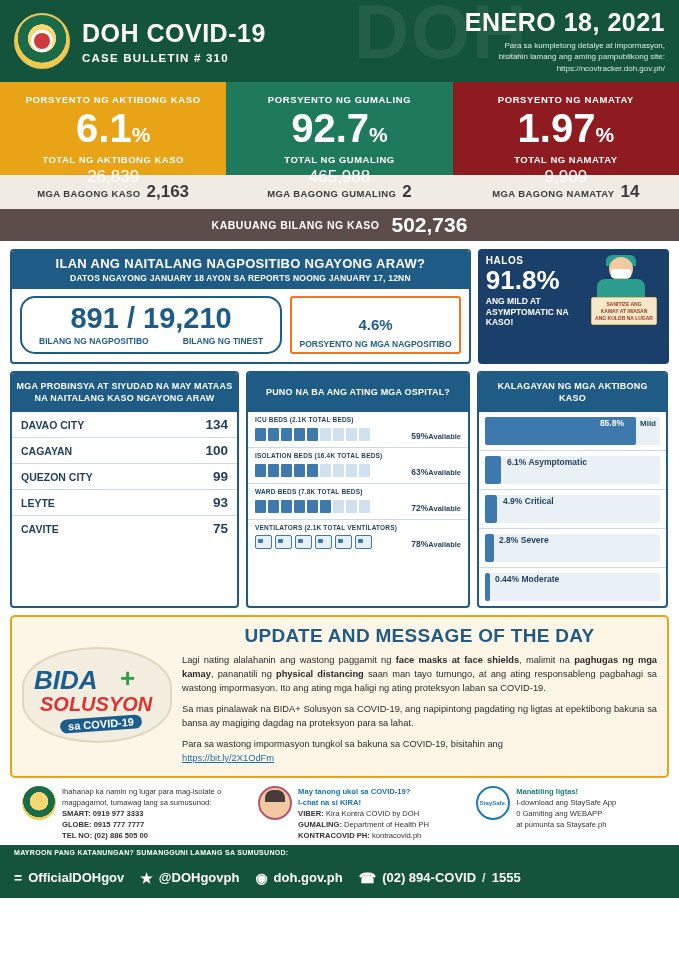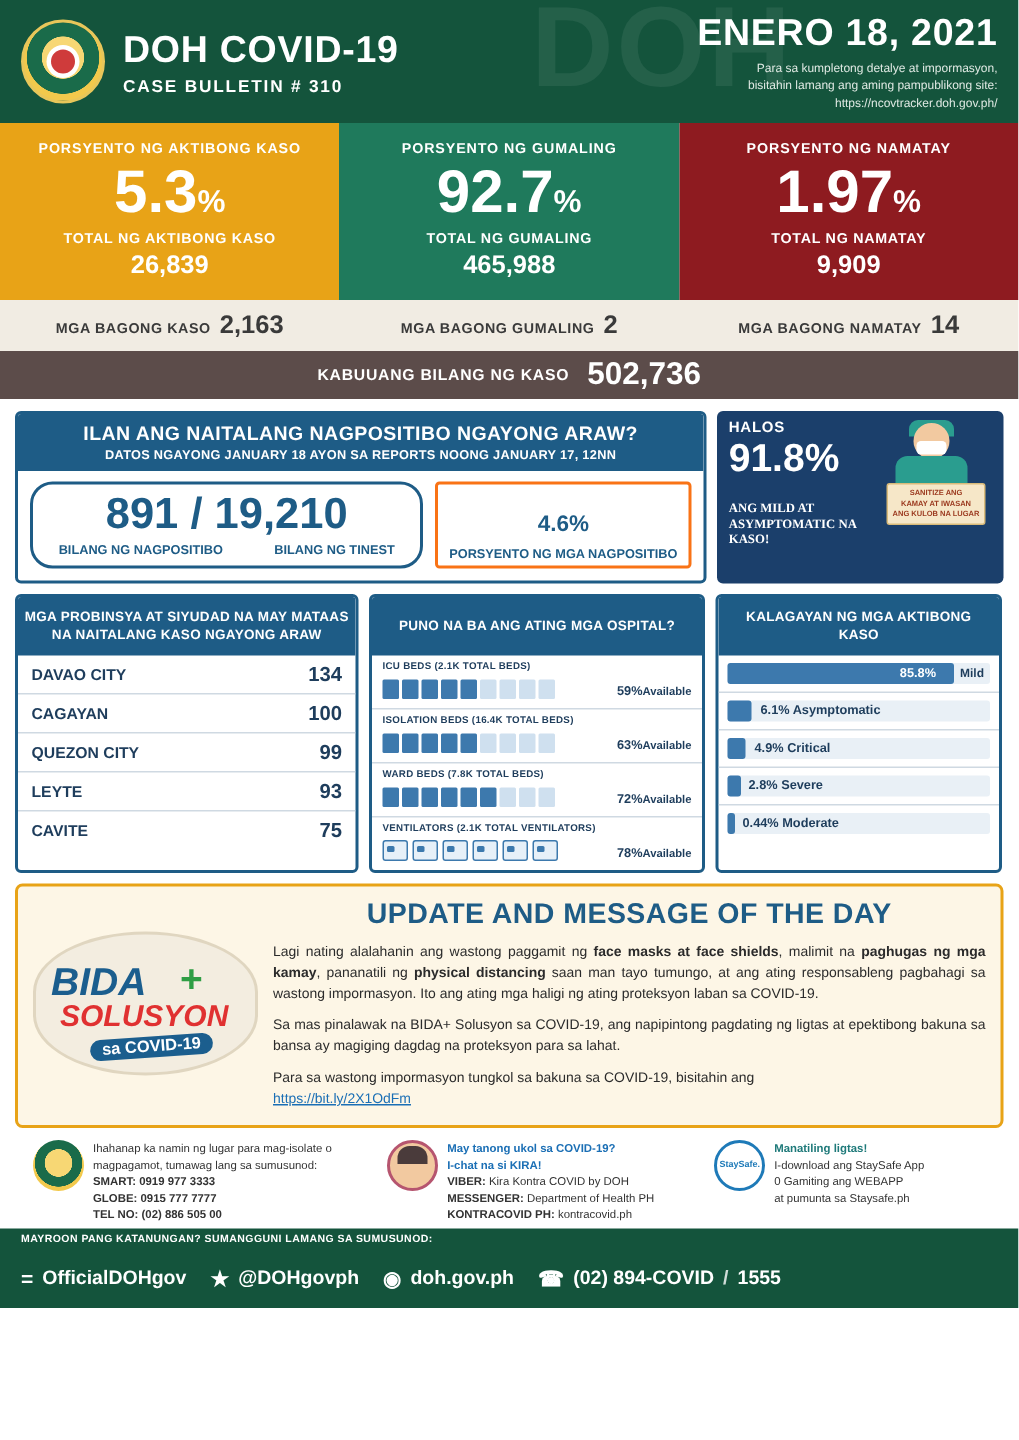--- a/index.html
+++ b/index.html
@@ -41,30 +41,30 @@
     background: #cf3b3b; box-shadow: 0 0 0 3px #fff;
   }
   .header-text { margin-left: 12px; color: #fff; }
   .header-text .t1 { font-size: 25px; font-weight: bold; letter-spacing: 0.5px; }
   .header-text .t2 { font-size: 11.5px; font-weight: bold; letter-spacing: 1.2px; margin-top: 4px; }
   .header-right { margin-left: auto; text-align: right; color: #fff; position: relative; z-index: 2; }
   .header-right .date { font-size: 25px; font-weight: bold; letter-spacing: 0.5px; }
   .header-right .sub { font-size: 8px; line-height: 1.45; margin-top: 3px; color: #dfe9e3; }
 
   
-  .stats { display: flex; height: 118px; border-radius: 30px; }
+  .stats { display: flex; height: 93px; border-radius: 30px; }
   .stat { flex: 1; color: #fff; text-align: center; padding-top: 12px; position: relative; }
   .stat.active { background: #e8a317; }
   .stat.recovered { background: #1f7a5c; }
   .stat.deaths { background: #8e1b20; }
   .stat .lbl { font-size: 9.5px; font-weight: bold; letter-spacing: 0.6px; }
   .stat .big { font-size: 40px; font-weight: bold; line-height: 1.05; margin-top: 2px; }
   .stat .big .pct { font-size: 21px; font-weight: bold; }
   .stat .lbl2 { font-size: 9.5px; font-weight: bold; letter-spacing: 0.5px; margin-top: 5px; }
-  .stat .num { font-size: 17px; font-weight: bold; margin-top: 2px; }
+  .stat .num { font-size: 17px; font-weight: normal; margin-top: 2px; }
 
   .newrow { display: flex; height: 34px; background: #f1ece3; align-items: center; }
   .newcell { flex: 1; text-align: center; color: #3a3a3a; }
   .newcell .l { font-size: 9.5px; font-weight: bold; letter-spacing: 0.4px; }
   .newcell .v { font-size: 17px; font-weight: bold; margin-left: 6px; }
   .totalbar {
     height: 32px; background: #5c4c4a; color: #fff;
     display: flex; align-items: center; justify-content: center;
   }
   .totalbar .l { font-size: 10.5px; font-weight: bold; letter-spacing: 0.5px; }
@@ -92,21 +92,21 @@
   .pos-right .n { font-size: 29px; font-weight: bold; color: #1e5c86; }
   .pos-right .n span { font-size: 15px; }
   .pos-right .sub { font-size: 8.5px; font-weight: bold; color: #1e5c86; margin-top: 2px; line-height: 1.2; }
 
   .mild-box {
     width: 192px; background: #1b3f6b; border-radius: 4px; color: #fff;
     padding: 6px 8px; position: relative; overflow: hidden;
   }
   .mild-box .h { font-size: 10px; font-weight: bold; letter-spacing: 0.5px; }
   .mild-box .big { font-size: 26px; font-weight: bold; line-height: 1; margin-top: 1px; }
-  .mild-box .t { font-size: 8.5px; font-weight: bold; line-height: 1.25; margin-top: 15px; width: 100px; font-family: Liberation Serif, serif; }
+  .mild-box .t { font-size: 8.5px; font-weight: bold; line-height: 1.25; margin-top: 3px; width: 100px; }
   .nurse {
     position: absolute; right: 6px; top: 6px; width: 78px; height: 74px;
   }
   .nurse .head { position:absolute; left: 24px; top: 2px; width: 24px; height: 24px; border-radius: 50%; background: #f2c9a0; }
   .nurse .cap { position:absolute; left: 21px; top: 0px; width: 30px; height: 11px; border-radius: 6px 6px 0 0; background: #2a9d8f; }
   .nurse .mask { position:absolute; left: 26px; top: 14px; width: 20px; height: 9px; border-radius: 3px; background: #ffffff; }
   .nurse .bodyc { position:absolute; left: 12px; top: 24px; width: 48px; height: 34px; border-radius: 8px 8px 4px 4px; background: #2a9d8f; }
   .nurse .sign { position:absolute; left: 6px; top: 42px; width: 66px; height: 28px; background: #f6e7c8; border: 1px solid #d9bb7a; border-radius: 2px; font-size: 5px; color: #9c3b20; font-weight: bold; padding: 3px 2px; line-height: 1.35; text-align: center; }
 
   .row2 { display: flex; gap: 7px; margin-top: 7px; }
@@ -137,21 +137,21 @@
   }
   .bed-icons i::after { content:""; position:absolute; left:2px; top:3px; width:5px; height:4px; background:#3d79ad; border-radius:1px; }
   .hosp-val { font-size: 16px; font-weight: bold; color: #1e3d5c; white-space: nowrap; }
   .hosp-val span { font-size: 8.5px; }
   .hosp-val em { font-style: normal; font-size: 7.5px; font-weight: bold; display: inline-block; }
 
   .cond { width: 191px; }
   .cond .panel-head { height: 39px; display: flex; align-items: center; justify-content: center; }
   .cond-item { border-bottom: 1px solid #cfd9e2; padding: 5px 6px; }
   .cond-item:last-child { border-bottom: none; }
-  .cond-bar { position: relative; height: 14px; background: #e9f0f6; border-radius: 2px; }
+  .cond-bar { position: relative; height: 28px; background: #e9f0f6; border-radius: 2px; }
   .cond-bar .fill { position: absolute; left: 0; top: 0; bottom: 0; background: #3d79ad; border-radius: 2px; }
   .cond-bar .txt { position: absolute; right: 4px; top: 1px; font-size: 8.5px; font-weight: bold; color: #fff; }
   .cond-bar .txt.out { right: auto; left: 5px; color: #1e3d5c; }
   .cond-bar .lbl-right { position: absolute; right: 4px; top: 2px; font-size: 8px; font-weight: bold; color: #1e3d5c; }
 
   
   .update {
     margin: 7px 0 0; border: 2px solid #e8a317; border-radius: 5px;
     background: #fdf6e6; padding: 8px 10px 10px; display: flex; gap: 10px;
   }
@@ -223,21 +223,21 @@
         <div>Para sa kumpletong detalye at impormasyon,</div>
         <div>bisitahin lamang ang aming pampublikong site:</div>
         <div>https://ncovtracker.doh.gov.ph/</div>
       </div>
     </div>
   </div>
 
   <div class="stats">
     <div class="stat active">
       <div class="lbl">PORSYENTO NG AKTIBONG KASO</div>
-      <div class="big"><span>5.3</span><span class="pct">%</span></div>
+      <div class="big"><span>6.1</span><span class="pct">%</span></div>
       <div class="lbl2">TOTAL NG AKTIBONG KASO</div>
       <div class="num">26,839</div>
     </div>
     <div class="stat recovered">
       <div class="lbl">PORSYENTO NG GUMALING</div>
       <div class="big"><span>92.7</span><span class="pct">%</span></div>
       <div class="lbl2">TOTAL NG GUMALING</div>
       <div class="num">465,988</div>
     </div>
     <div class="stat deaths">
@@ -471,21 +471,21 @@
           <div class="hl">GLOBE: 0915 777 7777</div>
           <div class="hl">TEL NO: (02) 886 505 00</div>
         </div>
       </div>
       <div class="c-col two">
         <div class="c-ico kira"></div>
         <div class="c-txt">
           <div class="blue">May tanong ukol sa COVID-19?</div>
           <div class="blue">I-chat na si KIRA!</div>
           <div><span class="hl">VIBER:</span> <span>Kira Kontra COVID by DOH</span></div>
-          <div><span class="hl">MESSENGER:</span> <span>Department of Health PH</span></div>
+          <div><span class="hl">GUMALING:</span> <span>Department of Health PH</span></div>
           <div><span class="hl">KONTRACOVID PH:</span> <span>kontracovid.ph</span></div>
         </div>
       </div>
       <div class="c-col three">
         <div class="c-ico staysafe">
             <span>StaySafe.</span>
           </div>
         <div class="c-txt">
           <div class="teal">Manatiling ligtas!</div>
           <div>I-download ang StaySafe App</div>

